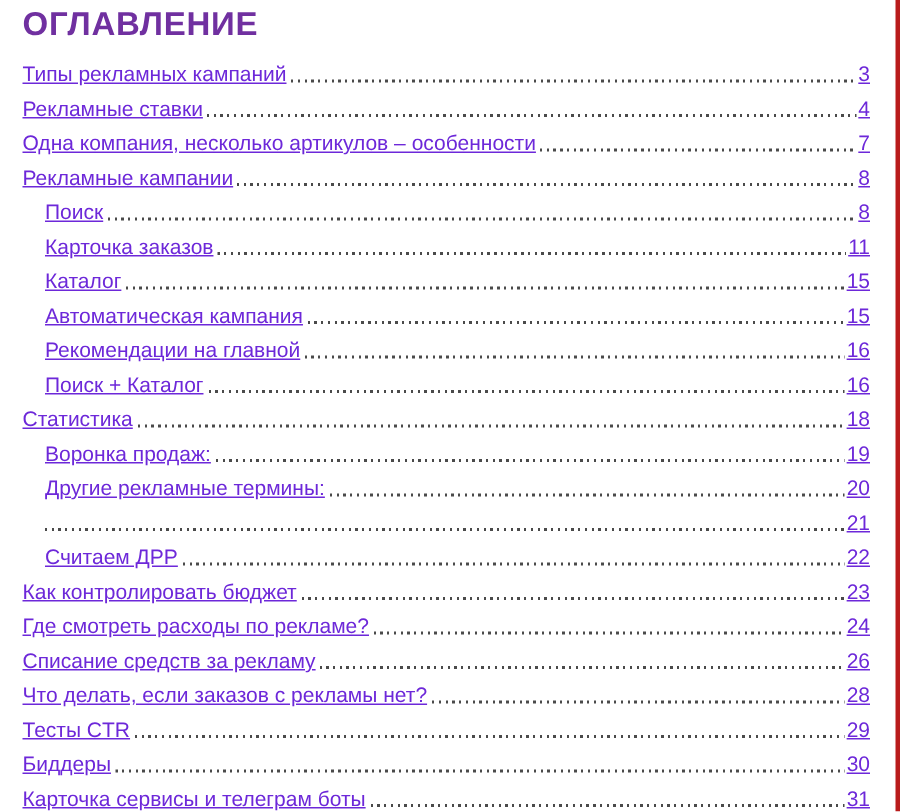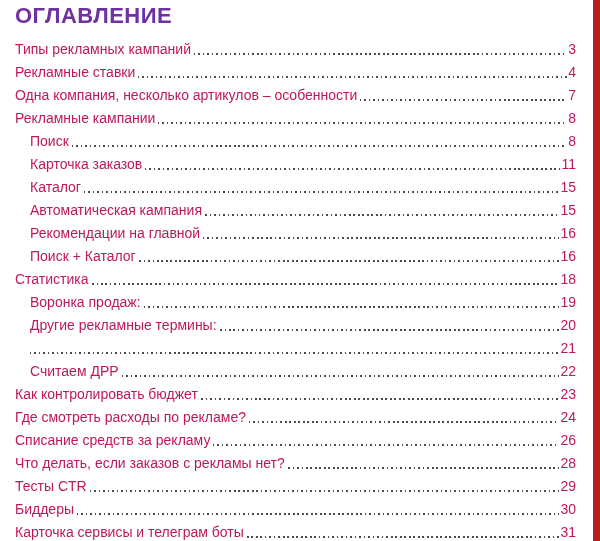--- a/index.html
+++ b/index.html
@@ -6,43 +6,44 @@
     margin: 0;
     padding: 0;
     background: #ffffff;
   }
   .page {
     position: relative;
     width: 600px;
     height: 541px;
     box-sizing: border-box;
     background: #ffffff;
-    border-right: 7px solid #b91c1c;
+    border-right: 3px solid #b91c1c;
     padding: 4px 17px 0 15px;
     font-family: "Liberation Sans", sans-serif;
     overflow: hidden;
   }
   .toc-title {
     margin: 0 0 7px 0;
     font-size: 22px;
     line-height: 24px;
     font-weight: bold;
     letter-spacing: 0.5px;
     color: #7030A0;
   }
   .toc-list {
     display: block;
   }
   .toc-row {
     display: flex;
     align-items: flex-end;
     height: 23px;
     font-size: 14px;
-    color: #be185d;
+    color: #6d28d9;
     cursor: pointer;
+    text-decoration: underline;
   }
   .toc-row.level-1 {
     padding-left: 15px;
     text-align: center;
   }
   .toc-label {
     white-space: nowrap;
     line-height: 17px;
     padding-right: 3px;
   }

